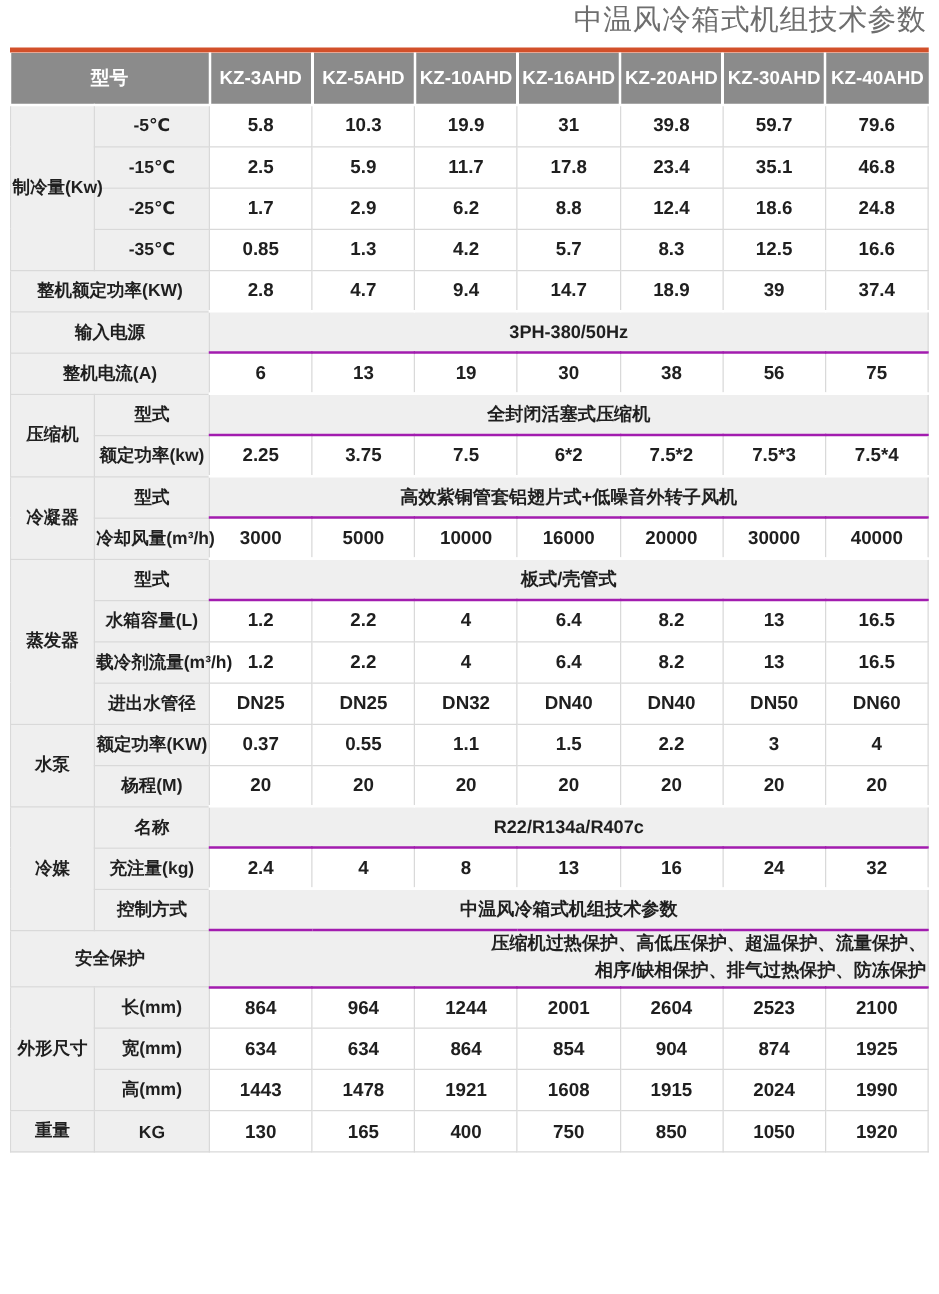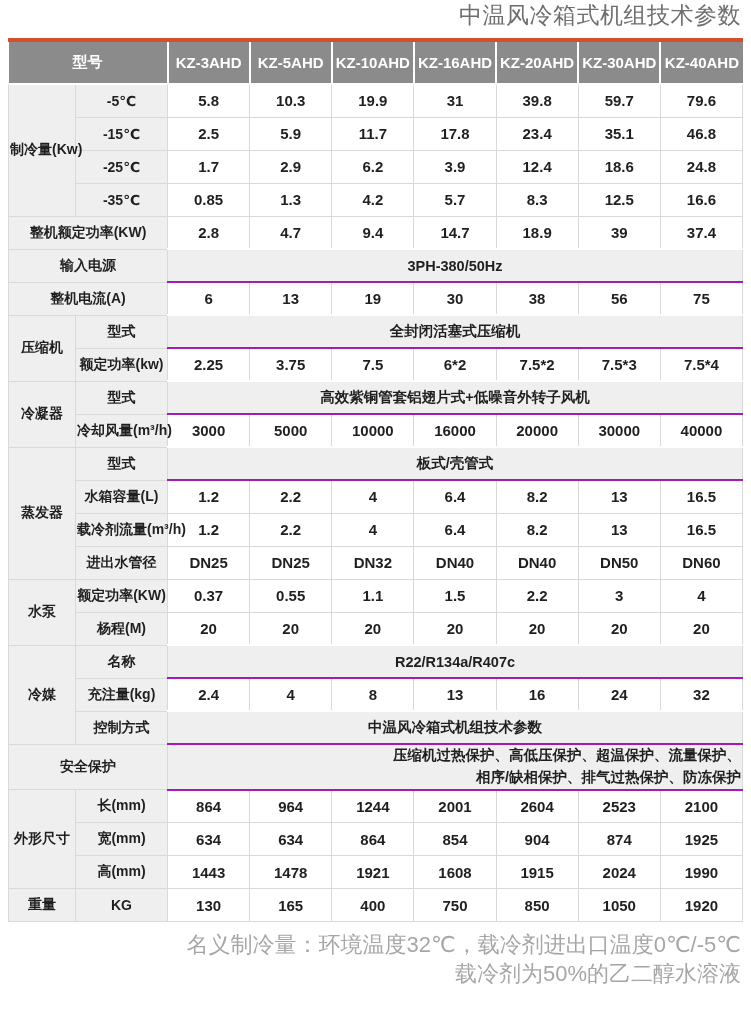--- a/index.html
+++ b/index.html
@@ -107,21 +107,21 @@
           <td class="k-value">17.8</td>
           <td class="k-value">23.4</td>
           <td class="k-value">35.1</td>
           <td class="k-value">46.8</td>
         </tr>
         <tr>
           <td class="k-sub">-25℃</td>
           <td class="k-value">1.7</td>
           <td class="k-value">2.9</td>
           <td class="k-value">6.2</td>
-          <td class="k-value">3.9</td>
+          <td class="k-value">8.8</td>
           <td class="k-value">12.4</td>
           <td class="k-value">18.6</td>
           <td class="k-value">24.8</td>
         </tr>
         <tr>
           <td class="k-sub">-35℃</td>
           <td class="k-value">0.85</td>
           <td class="k-value">1.3</td>
           <td class="k-value">4.2</td>
           <td class="k-value">5.7</td>
@@ -300,17 +300,13 @@
           <td class="k-value">130</td>
           <td class="k-value">165</td>
           <td class="k-value">400</td>
           <td class="k-value">750</td>
           <td class="k-value">850</td>
           <td class="k-value">1050</td>
           <td class="k-value">1920</td>
         </tr>
       </tbody>
   </table>
-  <div class="footnote">
-    <div>名义制冷量：环境温度32℃，载冷剂进出口温度0℃/-5℃</div>
-    <div>载冷剂为50%的乙二醇水溶液</div>
-  </div>
 </div>
 
 </body></html>

